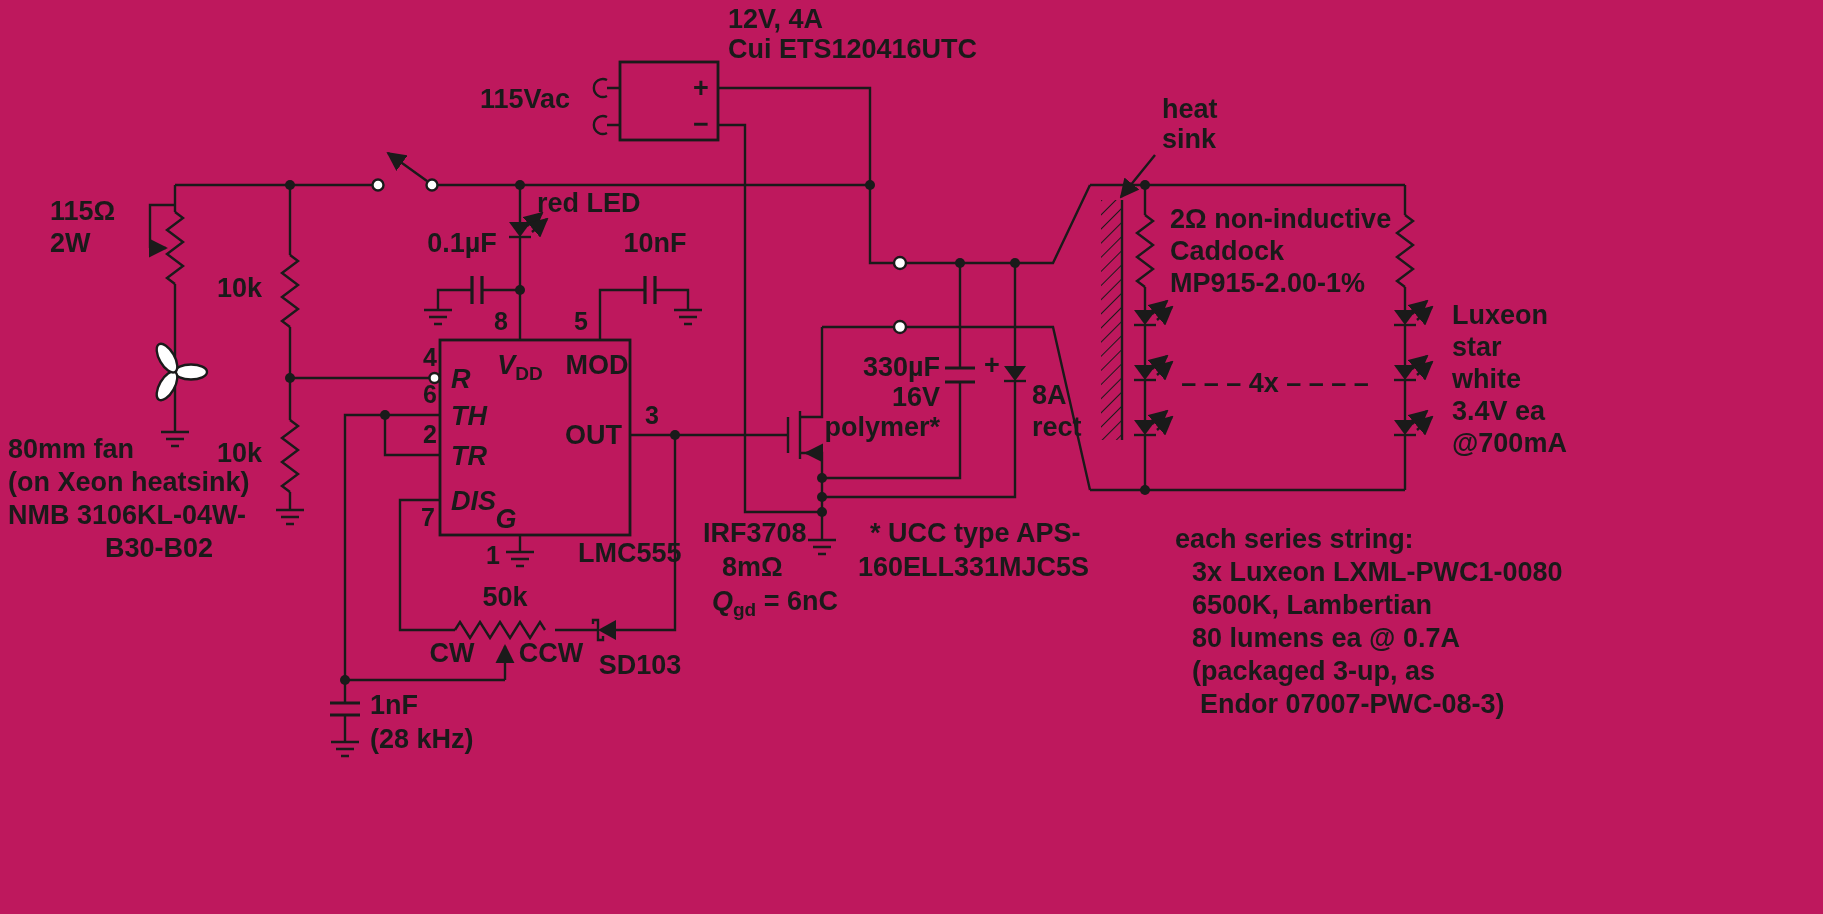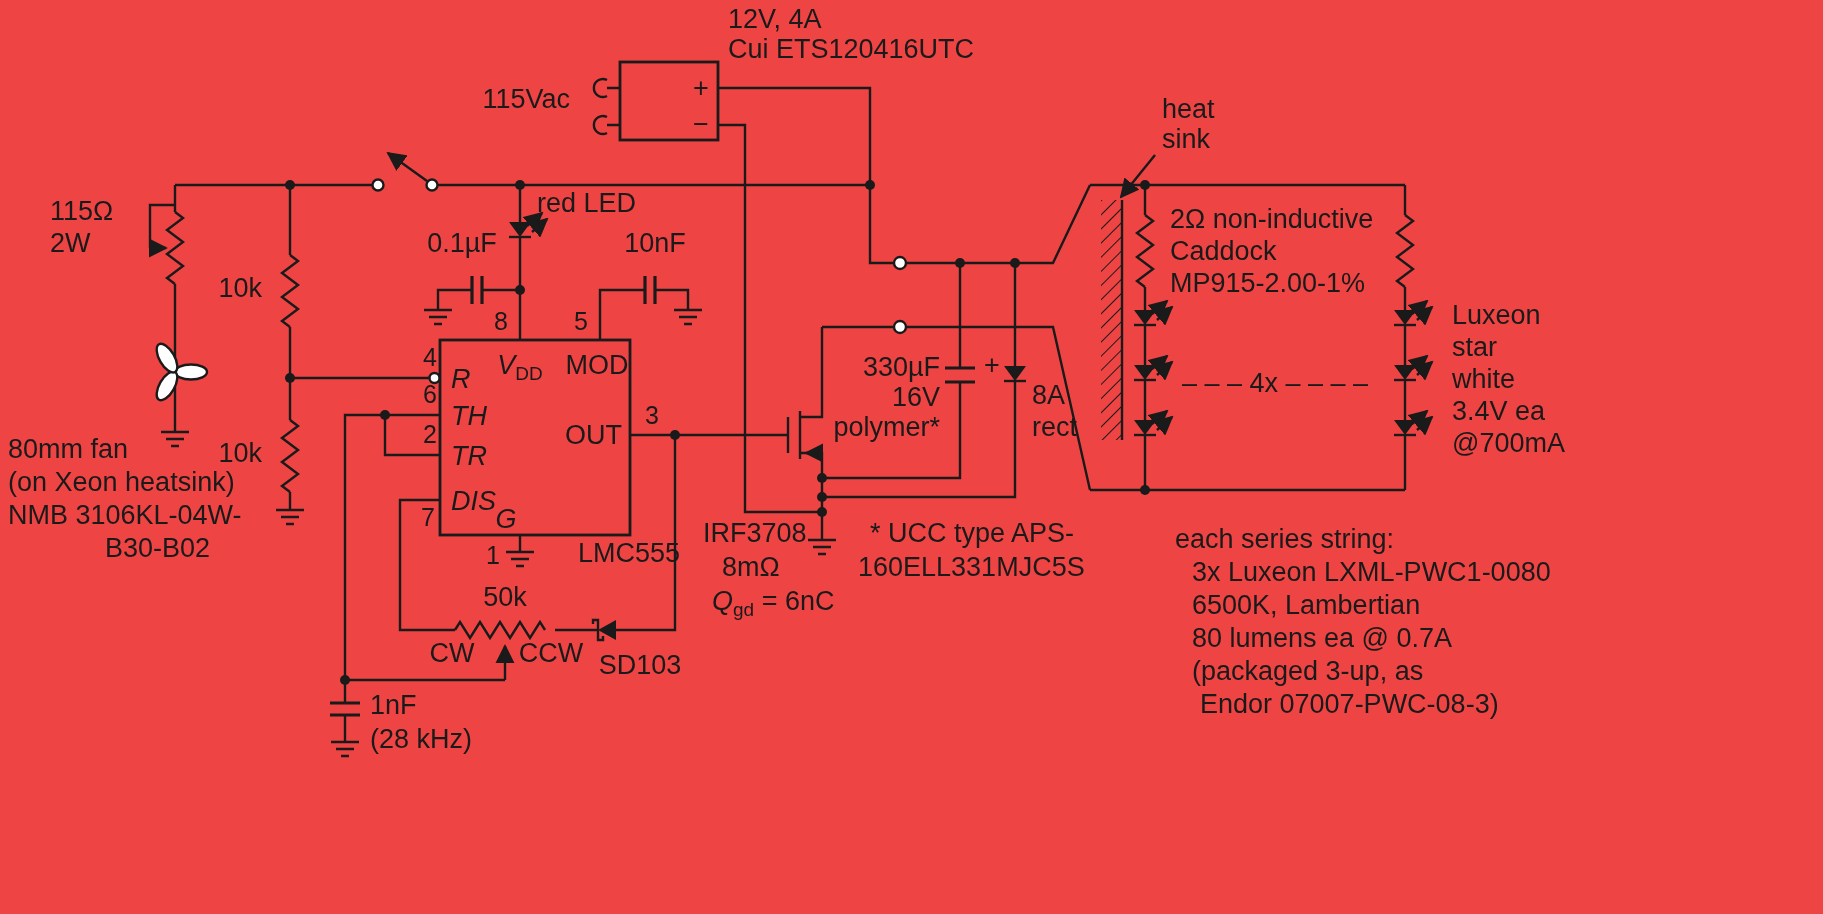--- a/index.html
+++ b/index.html
@@ -1,16 +1,16 @@
 <!DOCTYPE html>
 <html><head>
 <meta charset="utf-8">
 <style>
   html,body{margin:0;padding:0;background:#fff;}
-  .wrap{width:1823px;height:914px;position:relative;background:#ef4444;}
+  .wrap{width:1823px;height:914px;position:relative;background:#be185d;font-weight:bold;}
   svg{display:block;}
   text{font-family:"Liberation Sans",sans-serif;font-size:27px;fill:#1a1a1a;}
   .it{font-style:italic;}
   .pn{font-size:25px;}
 </style>
 </head>
 <body>
 
 <div class="wrap">
 <svg width="1823" height="914" viewBox="0 0 1823 914" xmlns="http://www.w3.org/2000/svg">

